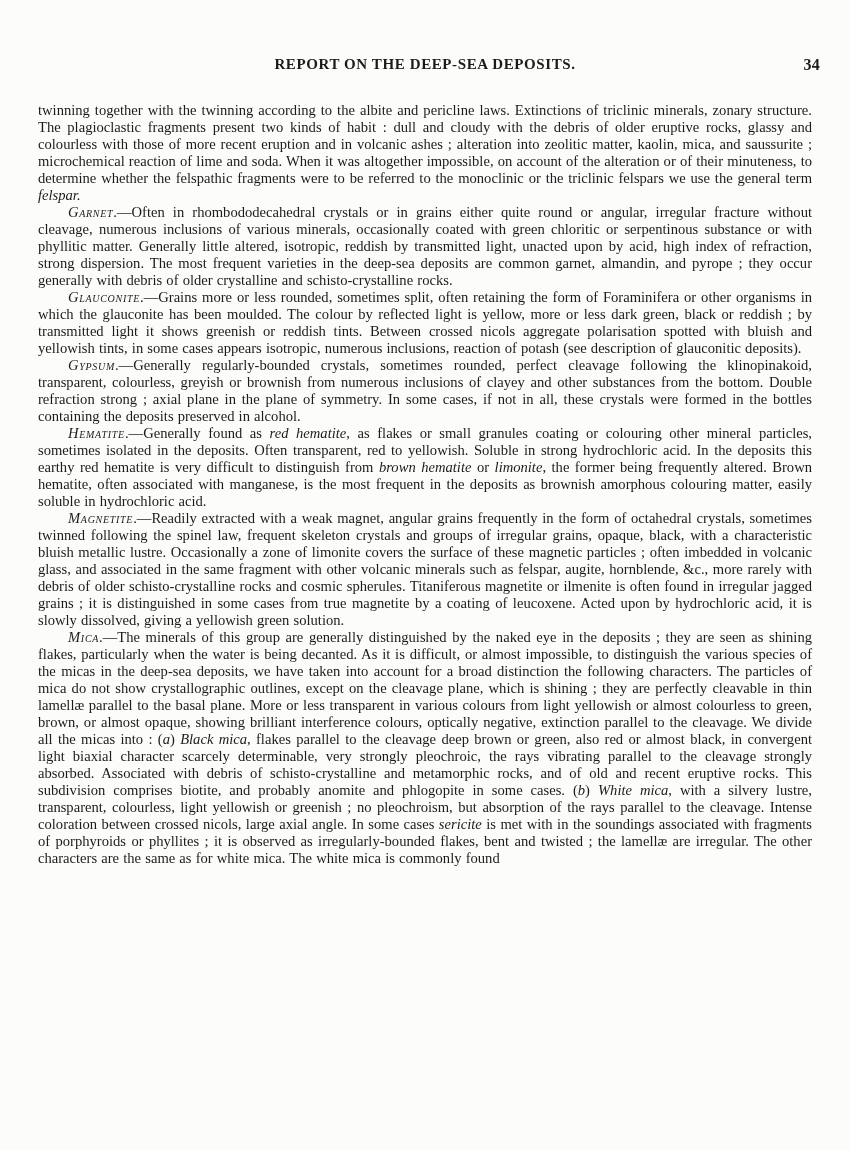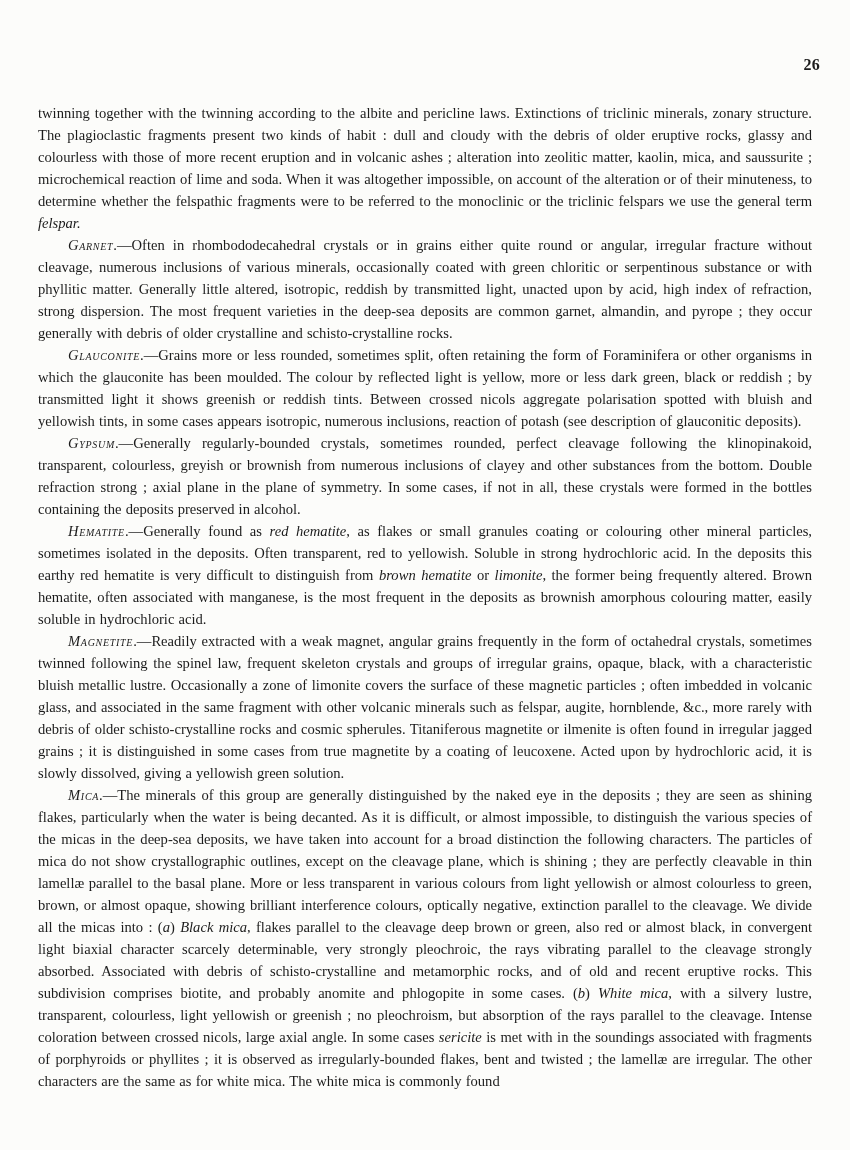--- a/index.html
+++ b/index.html
@@ -35,21 +35,21 @@
     right: 30px;
     top: 0;
     font-size: 16px;
     font-weight: bold;
     letter-spacing: 0.3px;
   }
   .page-body {
     margin: 24px 38px 0 38px;
     text-align: justify;
     font-size: 14.6px;
-    line-height: 22px;
+    line-height: 17px;
     word-spacing: 0.5px;
   }
   .para {
     margin: 0;
     text-indent: 30px;
   }
   .para.noindent {
     text-indent: 0;
   }
   .seg-normal { font-style: normal; }
@@ -59,21 +59,22 @@
     letter-spacing: 0.7px;
     font-style: italic;
   }
 </style>
 </head>
 <body>
 
 <div class="page">
 
   <div class="running-head">
-    <span class="page-number">26</span>
+    <span class="running-title">REPORT ON THE DEEP-SEA DEPOSITS.</span>
+    <span class="page-number">34</span>
   </div>
 
   <div class="page-body">
     <p class="para noindent"><span class="seg-normal">twinning together with the twinning according to the albite and pericline laws.  Extinctions of triclinic minerals, zonary structure.  The plagioclastic fragments present two kinds of habit : dull and cloudy with the debris of older eruptive rocks, glassy and colourless with those of more recent eruption and in volcanic ashes ; alteration into zeolitic matter, kaolin, mica, and saussurite ; microchemical reaction of lime and soda.  When it was altogether impossible, on account of the alteration or of their minuteness, to determine whether the felspathic fragments were to be referred to the monoclinic or the triclinic felspars we use the general term </span><span class="seg-italic">felspar.</span></p>
     <p class="para"><span class="seg-smallcaps">Garnet</span><span class="seg-normal">.—Often in rhombododecahedral crystals or in grains either quite round or angular, irregular fracture without cleavage, numerous inclusions of various minerals, occasionally coated with green chloritic or serpentinous substance or with phyllitic matter.  Generally little altered, isotropic, reddish by transmitted light, unacted upon by acid, high index of refraction, strong dispersion.  The most frequent varieties in the deep-sea deposits are common garnet, almandin, and pyrope ; they occur generally with debris of older crystalline and schisto-crystalline rocks.</span></p>
     <p class="para"><span class="seg-smallcaps">Glauconite</span><span class="seg-normal">.—Grains more or less rounded, sometimes split, often retaining the form of Foraminifera or other organisms in which the glauconite has been moulded.  The colour by reflected light is yellow, more or less dark green, black or reddish ; by transmitted light it shows greenish or reddish tints.  Between crossed nicols aggregate polarisation spotted with bluish and yellowish tints, in some cases appears isotropic, numerous inclusions, reaction of potash (see description of glauconitic deposits).</span></p>
     <p class="para"><span class="seg-smallcaps">Gypsum</span><span class="seg-normal">.—Generally regularly-bounded crystals, sometimes rounded, perfect cleavage following the klinopinakoid, transparent, colourless, greyish or brownish from numerous inclusions of clayey and other substances from the bottom.  Double refraction strong ; axial plane in the plane of symmetry.  In some cases, if not in all, these crystals were formed in the bottles containing the deposits preserved in alcohol.</span></p>
     <p class="para"><span class="seg-smallcaps">Hematite</span><span class="seg-normal">.—Generally found as </span><span class="seg-italic">red hematite</span><span class="seg-normal">, as flakes or small granules coating or colouring other mineral particles, sometimes isolated in the deposits.  Often transparent, red to yellowish.  Soluble in strong hydrochloric acid.  In the deposits this earthy red hematite is very difficult to distinguish from </span><span class="seg-italic">brown hematite</span><span class="seg-normal"> or </span><span class="seg-italic">limonite</span><span class="seg-normal">, the former being frequently altered.  Brown hematite, often associated with manganese, is the most frequent in the deposits as brownish amorphous colouring matter, easily soluble in hydrochloric acid.</span></p>
     <p class="para"><span class="seg-smallcaps">Magnetite</span><span class="seg-normal">.—Readily extracted with a weak magnet, angular grains frequently in the form of octahedral crystals, sometimes twinned following the spinel law, frequent skeleton crystals and groups of irregular grains, opaque, black, with a characteristic bluish metallic lustre.  Occasionally a zone of limonite covers the surface of these magnetic particles ; often imbedded in volcanic glass, and associated in the same fragment with other volcanic minerals such as felspar, augite, hornblende, &amp;c., more rarely with debris of older schisto-crystalline rocks and cosmic spherules.  Titaniferous magnetite or ilmenite is often found in irregular jagged grains ; it is distinguished in some cases from true magnetite by a coating of leucoxene.  Acted upon by hydrochloric acid, it is slowly dissolved, giving a yellowish green solution.</span></p>
     <p class="para"><span class="seg-smallcaps">Mica</span><span class="seg-normal">.—The minerals of this group are generally distinguished by the naked eye in the deposits ; they are seen as shining flakes, particularly when the water is being decanted.  As it is difficult, or almost impossible, to distinguish the various species of the micas in the deep-sea deposits, we have taken into account for a broad distinction the following characters.  The particles of mica do not show crystallographic outlines, except on the cleavage plane, which is shining ; they are perfectly cleavable in thin lamellæ parallel to the basal plane.  More or less transparent in various colours from light yellowish or almost colourless to green, brown, or almost opaque, showing brilliant interference colours, optically negative, extinction parallel to the cleavage.  We divide all the micas into : (</span><span class="seg-italic">a</span><span class="seg-normal">) </span><span class="seg-italic">Black mica</span><span class="seg-normal">, flakes parallel to the cleavage deep brown or green, also red or almost black, in convergent light biaxial character scarcely determinable, very strongly pleochroic, the rays vibrating parallel to the cleavage strongly absorbed.  Associated with debris of schisto-crystalline and metamorphic rocks, and of old and recent eruptive rocks.  This subdivision comprises biotite, and probably anomite and phlogopite in some cases.  (</span><span class="seg-italic">b</span><span class="seg-normal">) </span><span class="seg-italic">White mica</span><span class="seg-normal">, with a silvery lustre, transparent, colourless, light yellowish or greenish ; no pleochroism, but absorption of the rays parallel to the cleavage.  Intense coloration between crossed nicols, large axial angle.  In some cases </span><span class="seg-italic">sericite</span><span class="seg-normal"> is met with in the soundings associated with fragments of porphyroids or phyllites ; it is observed as irregularly-bounded flakes, bent and twisted ; the lamellæ are irregular.  The other characters are the same as for white mica.  The white mica is commonly found</span></p>

